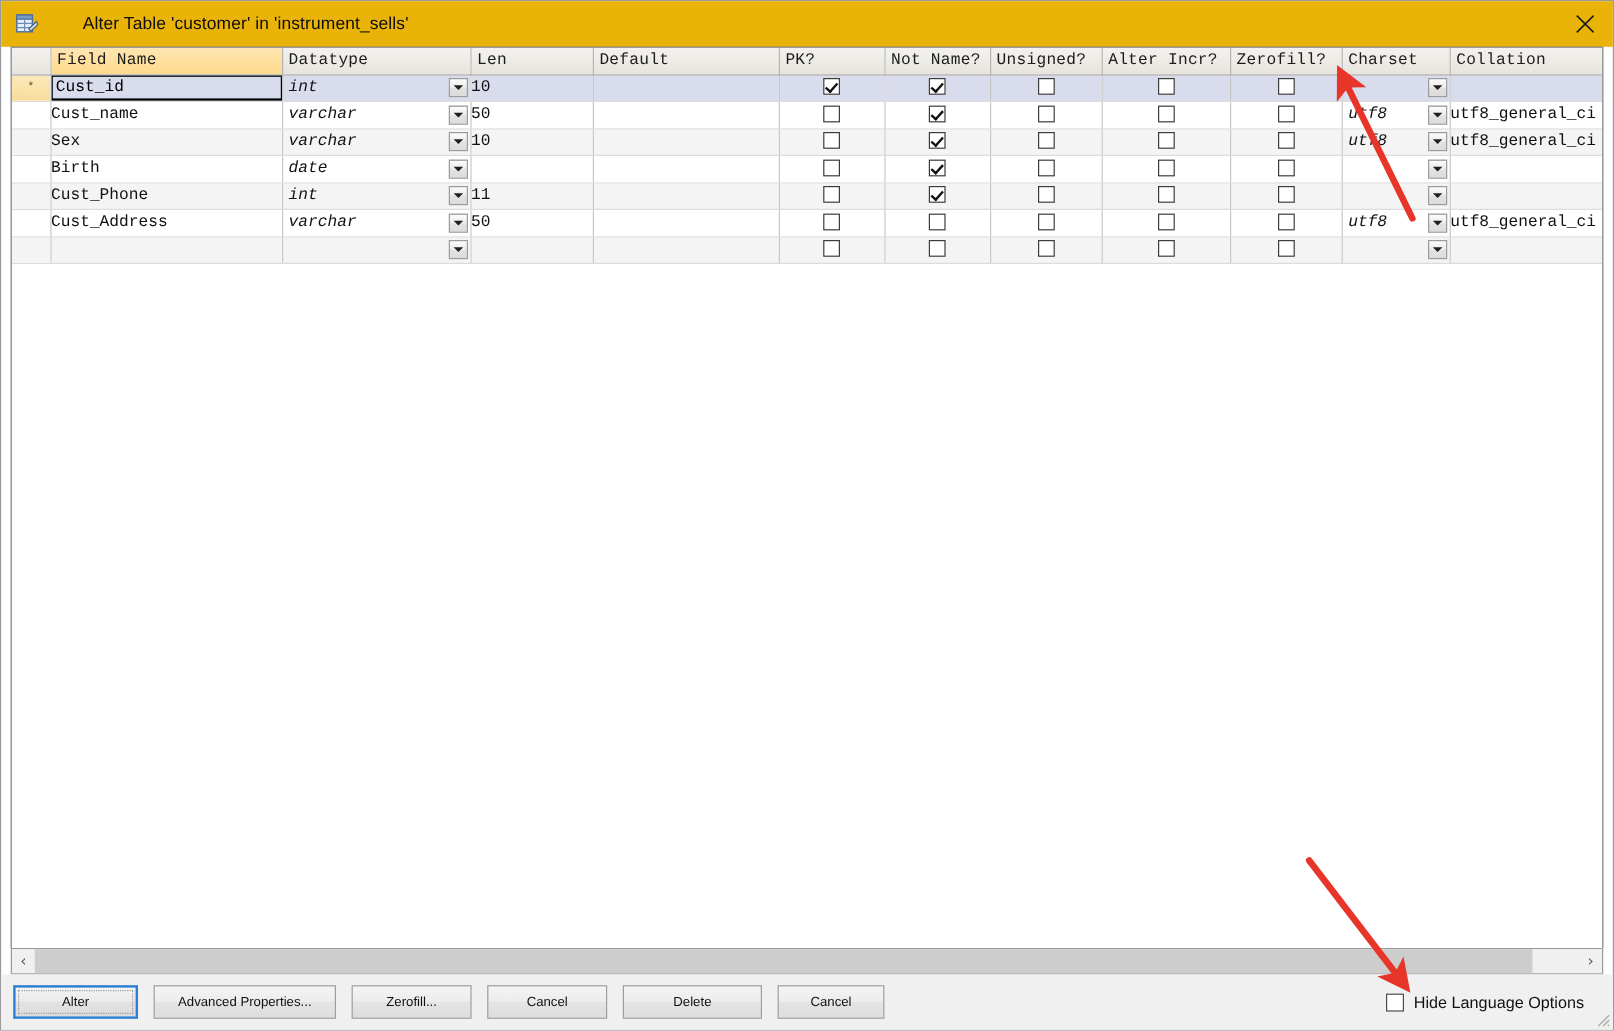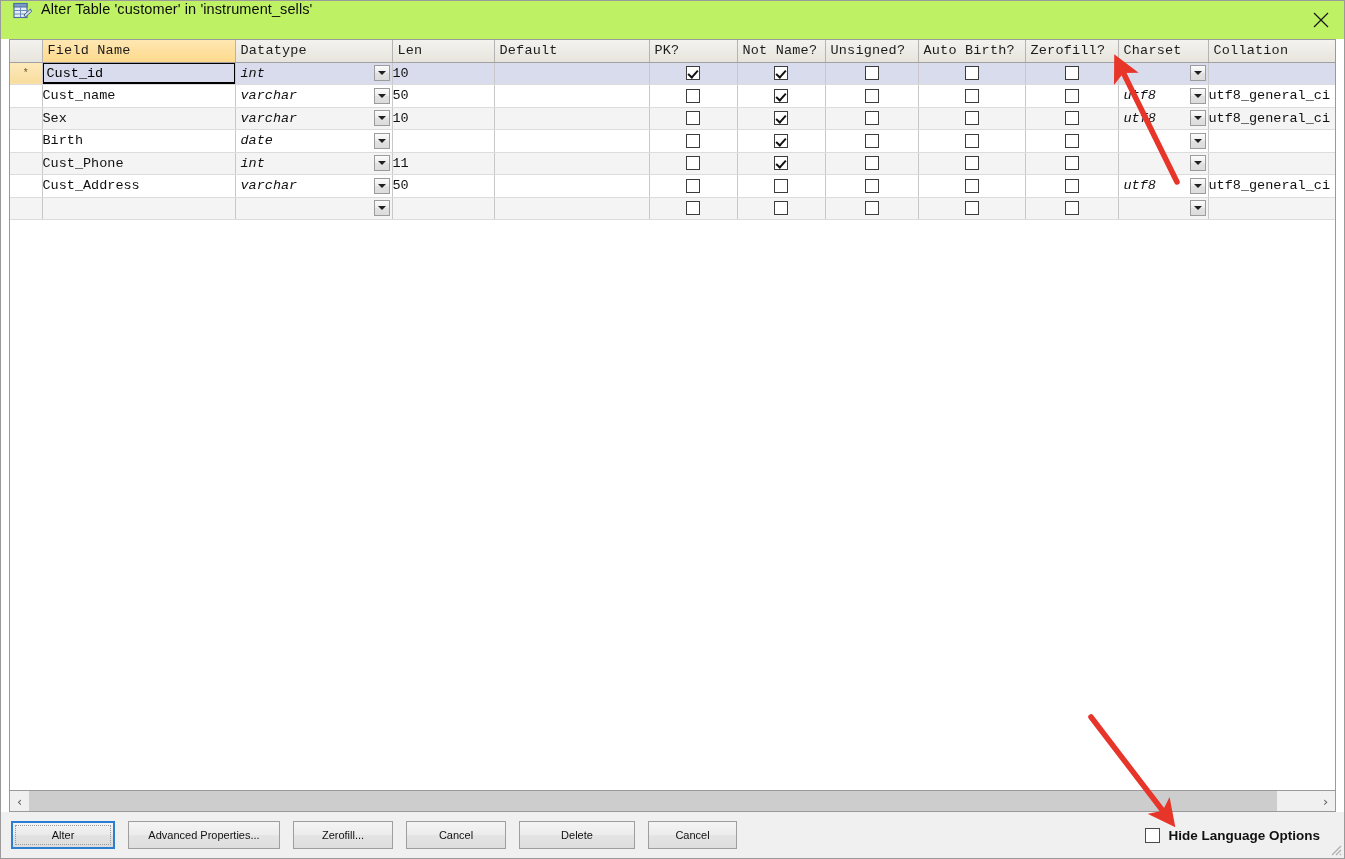--- a/index.html
+++ b/index.html
@@ -25,24 +25,25 @@
     border: 1px solid #9a9a9a;
     box-sizing: border-box;
     display: flex;
     flex-direction: column;
   }
 
   
   #titlebar {
     height: 38px;
     min-height: 38px;
-    background: #bef264;
-    display: flex;
-    align-items: flex-start;
-    position: relative;
+    background: #eab308;
+    display: flex;
+    align-items: center;
+    position: relative;
+    gap: 28px;
   }
   #title-icon {
     width: 20px;
     height: 20px;
     margin-left: 11px;
     margin-right: 9px;
     flex: 0 0 auto;
     position: relative;
   }
   #title-text {
@@ -316,21 +317,20 @@
   #btn-delete { width: 116px; padding: 0; }
   #btn-cancel { width: 89px; padding: 0; }
 
   #lang-opt {
     position: absolute;
     right: 24px;
     display: flex;
     align-items: center;
     gap: 8px;
     cursor: default;
-    font-weight: bold;
   }
   #lang-opt .chk { width: 15px; height: 15px; border-color: #4a4a4a; }
   #lang-label {
     font-size: 13.5px;
     color: #111111;
     font-family: "Liberation Sans", sans-serif;
     white-space: nowrap;
   }
 
   #resize-grip {
@@ -396,21 +396,21 @@
         <thead>
           <tr>
             <th class="hdr-rowsel"></th>
             <th class="hdr-fieldname">Field Name</th>
             <th>Datatype</th>
             <th>Len</th>
             <th>Default</th>
             <th>PK?</th>
             <th>Not Name?</th>
             <th>Unsigned?</th>
-            <th>Auto Birth?</th>
+            <th>Alter Incr?</th>
             <th>Zerofill?</th>
             <th>Charset</th>
             <th>Collation</th>
           </tr>
         </thead>
         <tbody id="grid-body">
             <tr class="datarow row-sel">
               <td class="rowsel current">
                 <span class="marker">*</span>
               </td>

